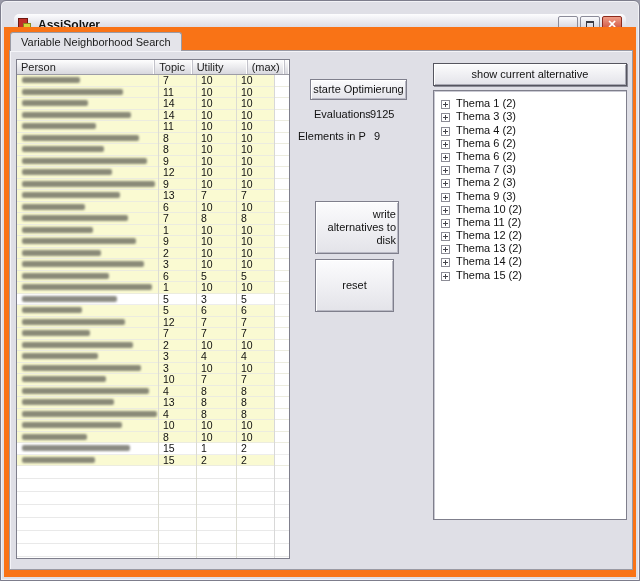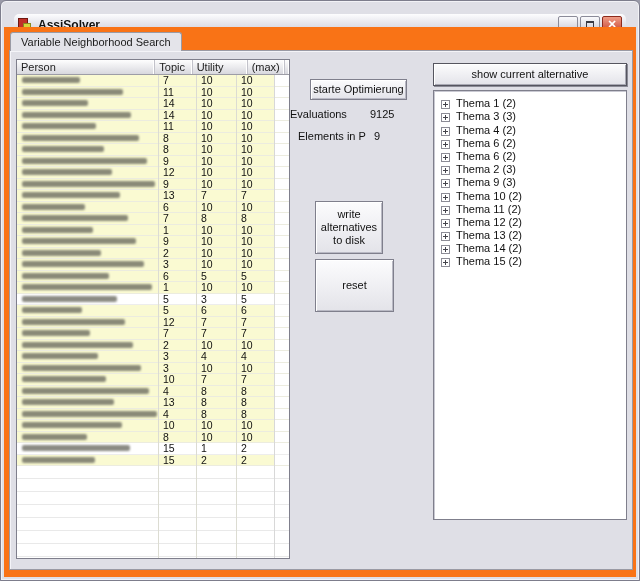--- a/index.html
+++ b/index.html
@@ -56,26 +56,26 @@
               background:repeating-linear-gradient(to bottom,#fff 0 12px,#e9e9e9 12px 13px); }
   .vline { position:absolute; top:0; bottom:0; width:1px; background:#dcdcd2; }
   .vline.v0 { left:141px; } .vline.v1 { left:179px; } .vline.v2 { left:219px; } .vline.v3 { left:257px; background:#d8d8d8; }
 
   
   .btn { position:absolute; background:linear-gradient(#fcfcfd,#e3e3e9); border:1px solid #7f7f8c;
          box-shadow: inset 1px 1px 0 #ffffff, inset -1px -1px 0 #b9b9c4; font-size:11px;
          font-family:"Liberation Sans",sans-serif; color:#111; text-align:center; cursor:default;
          display:flex; align-items:center; justify-content:center; line-height:13px; }
   .btn-start { left:300px; top:28px; width:97px; height:21px; }
-  .btn-write { left:305px; top:150px; width:68px; height:53px; }
+  .btn-write { left:305px; top:150px; width:84px; height:53px;text-align:right; }
   .btn-reset { left:305px; top:208px; width:79px; height:53px; }
   .btn-show  { left:423px; top:12px; width:194px; height:23px; border:1px solid #55555f;
                box-shadow: inset 1px 1px 0 #ffffff, inset -1px -1px 0 #a9a9b4, 1px 1px 0 #8b8b96; }
   .stat-label { position:absolute; font-size:11px; color:#111; }
-  .lbl-eval { left:280px; top:57px; } .val-eval { left:360px; top:57px; }
+  .lbl-eval { left:304px; top:57px; } .val-eval { left:360px; top:57px; }
   .lbl-elem { left:288px; top:79px; } .val-elem { left:364px; top:79px; }
 
   
   .treebox { position:absolute; left:423px; top:39px; width:194px; height:430px; background:#fff;
              border:1px solid #7f7f8c; box-shadow: inset 1px 1px 0 #c9c9d2; padding:5px 0 0 4px; overflow:hidden; }
   .tree-item { display:flex; align-items:flex-end; height:13.2px; white-space:nowrap; }
   .plusbox { position:relative; width:9px; height:9px; margin:0 6px 0 3px; flex:0 0 auto;
              border:1px solid #8c8c96; background:
                linear-gradient(#44444c,#44444c) center / 5px 1px no-repeat,
                linear-gradient(#44444c,#44444c) center / 1px 5px no-repeat, #fff; }
@@ -363,20 +363,24 @@
           <div class="tree-item">
             <span class="plusbox"></span>
             <span class="tree-label">Thema 6 (2)</span>
           </div>
           <div class="tree-item">
             <span class="plusbox"></span>
             <span class="tree-label">Thema 6 (2)</span>
           </div>
           <div class="tree-item">
             <span class="plusbox"></span>
+            <span class="tree-label">Thema 7 (3)</span>
+          </div>
+          <div class="tree-item">
+            <span class="plusbox"></span>
             <span class="tree-label">Thema 2 (3)</span>
           </div>
           <div class="tree-item">
             <span class="plusbox"></span>
             <span class="tree-label">Thema 9 (3)</span>
           </div>
           <div class="tree-item">
             <span class="plusbox"></span>
             <span class="tree-label">Thema 10 (2)</span>
           </div>

